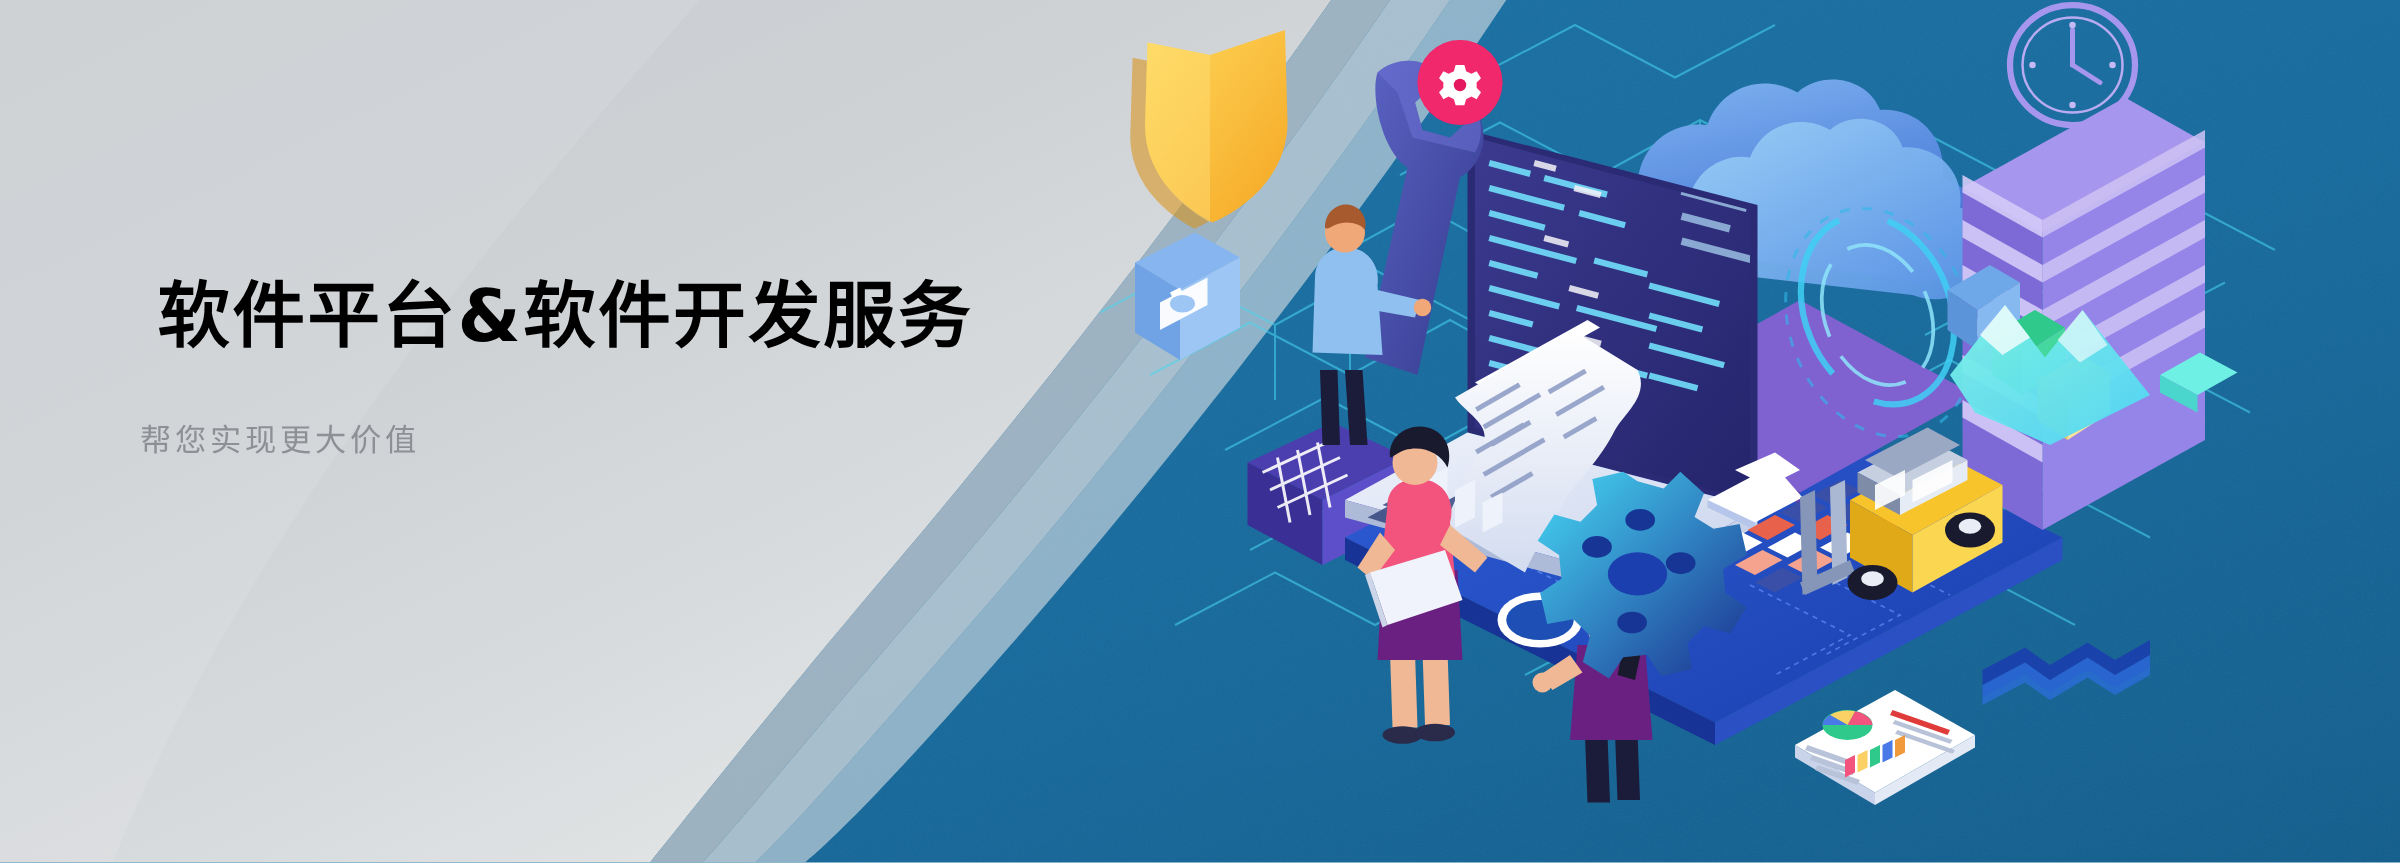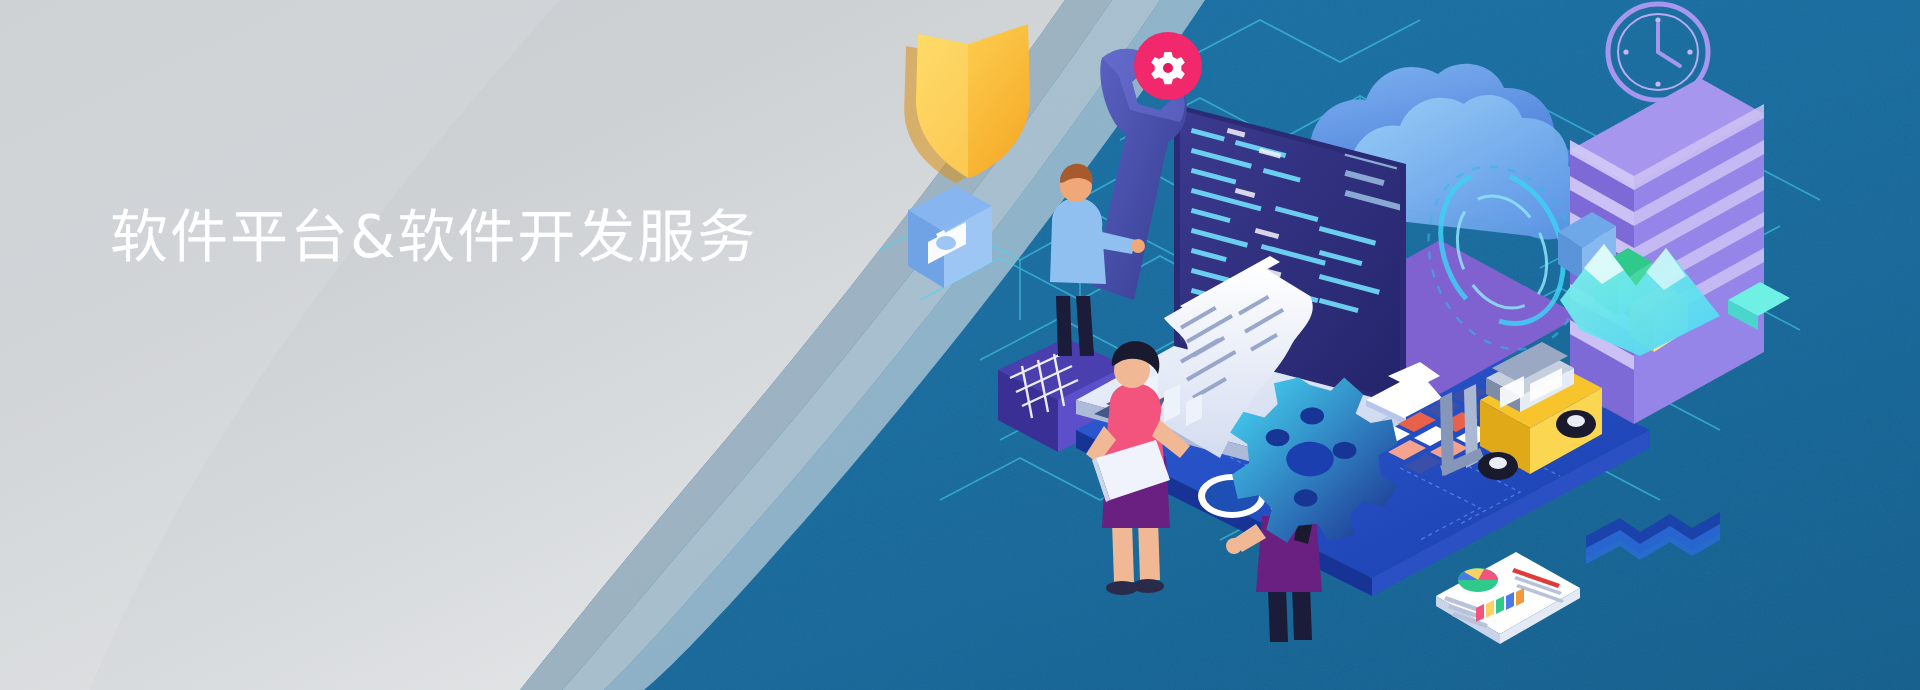--- a/index.html
+++ b/index.html
@@ -19,25 +19,25 @@
   .bg-svg{position:absolute;top:0;left:0;width:1920px;height:690px;display:block;}
 
   
   #text-block{
     position:absolute;
     left:110px;
     top:205px;
     z-index:40;
   }
   #banner-title{
-    margin:0;
+    margin:16px;
     font-size:58px;
     line-height:1.12;
-    font-weight:400;
-    color:#ffffff;
+    font-weight:700;
+    color:#000000;
     letter-spacing:2px;
     white-space:nowrap;
     font-family:"DejaVu Sans","Liberation Sans",sans-serif;
   }
   #banner-subtitle{
     margin:46px 0 0 2px;
     font-size:25px;
     font-weight:400;
     color:#8d9196;
     letter-spacing:3px;
@@ -112,20 +112,21 @@
 
       <path d="M1160,0 L1205,0 C1102,155 954,348 826,496 C746,588 682,658 644,690 L604,690
                C642,654 706,580 786,488 C912,342 1058,152 1160,0 Z" fill="#dce1e5" opacity="0.6"></path>
 
       <path d="M0,0 L560,0 C400,180 200,420 90,690 L0,690 Z" fill="#ffffff" opacity="0.10"></path>
     </svg>
   </div>
 
   <div id="text-block">
     <h1 id="banner-title">软件平台&amp;软件开发服务</h1>
+    <p id="banner-subtitle">帮您实现更大价值</p>
   </div>
 
   <div id="illustration">
     <svg viewBox="0 0 1040 690" xmlns="http://www.w3.org/2000/svg">
       <defs>
         <linearGradient id="cloudG" x1="0" y1="0" x2="0.4" y2="1">
           <stop offset="0%" stop-color="#7fb4f0"></stop>
             <stop offset="100%" stop-color="#3f6fd4"></stop>
         </linearGradient>
         <linearGradient id="cloudG2" x1="0" y1="0" x2="1" y2="1">

